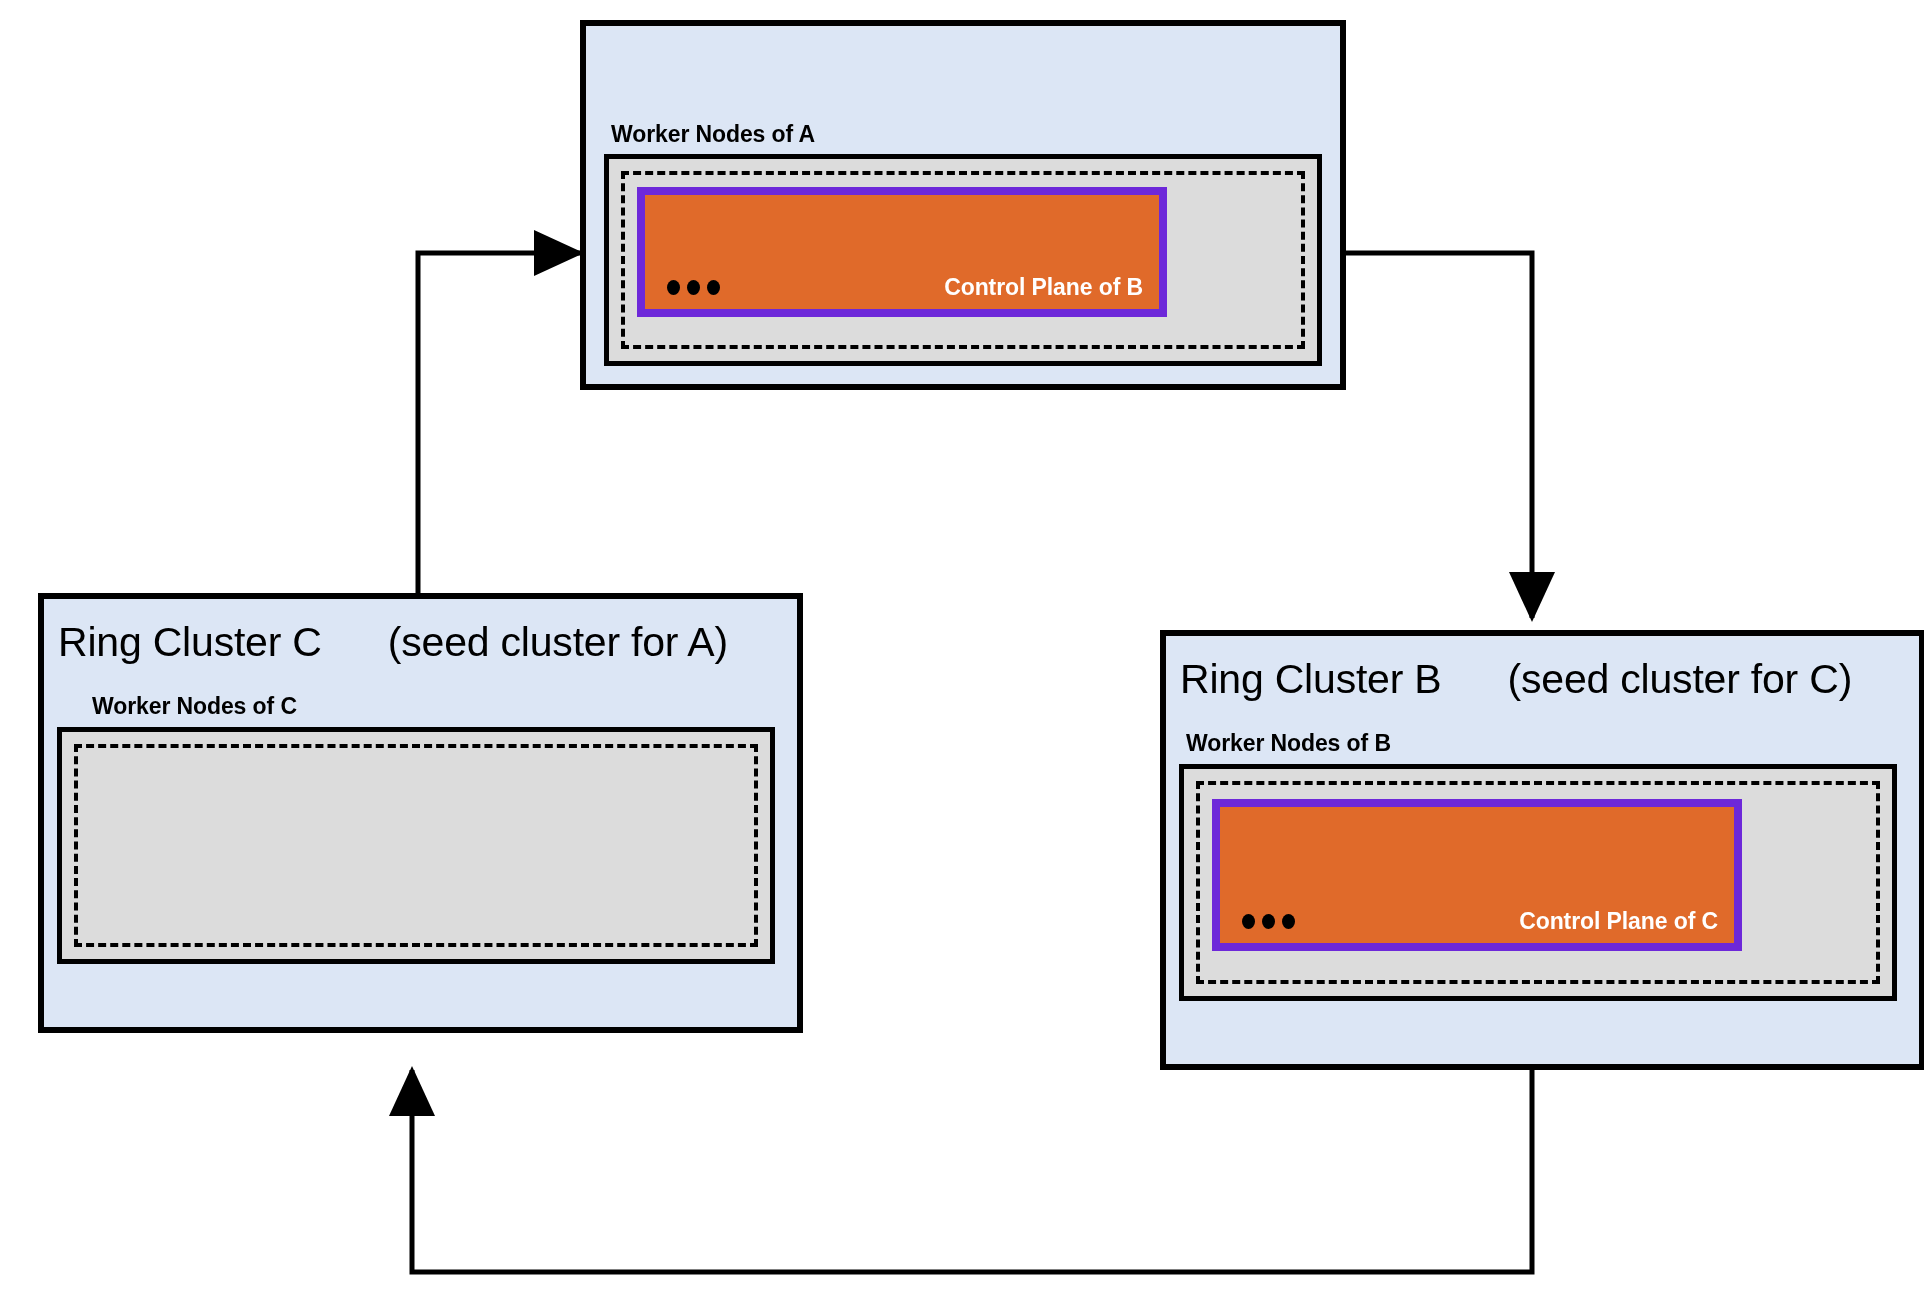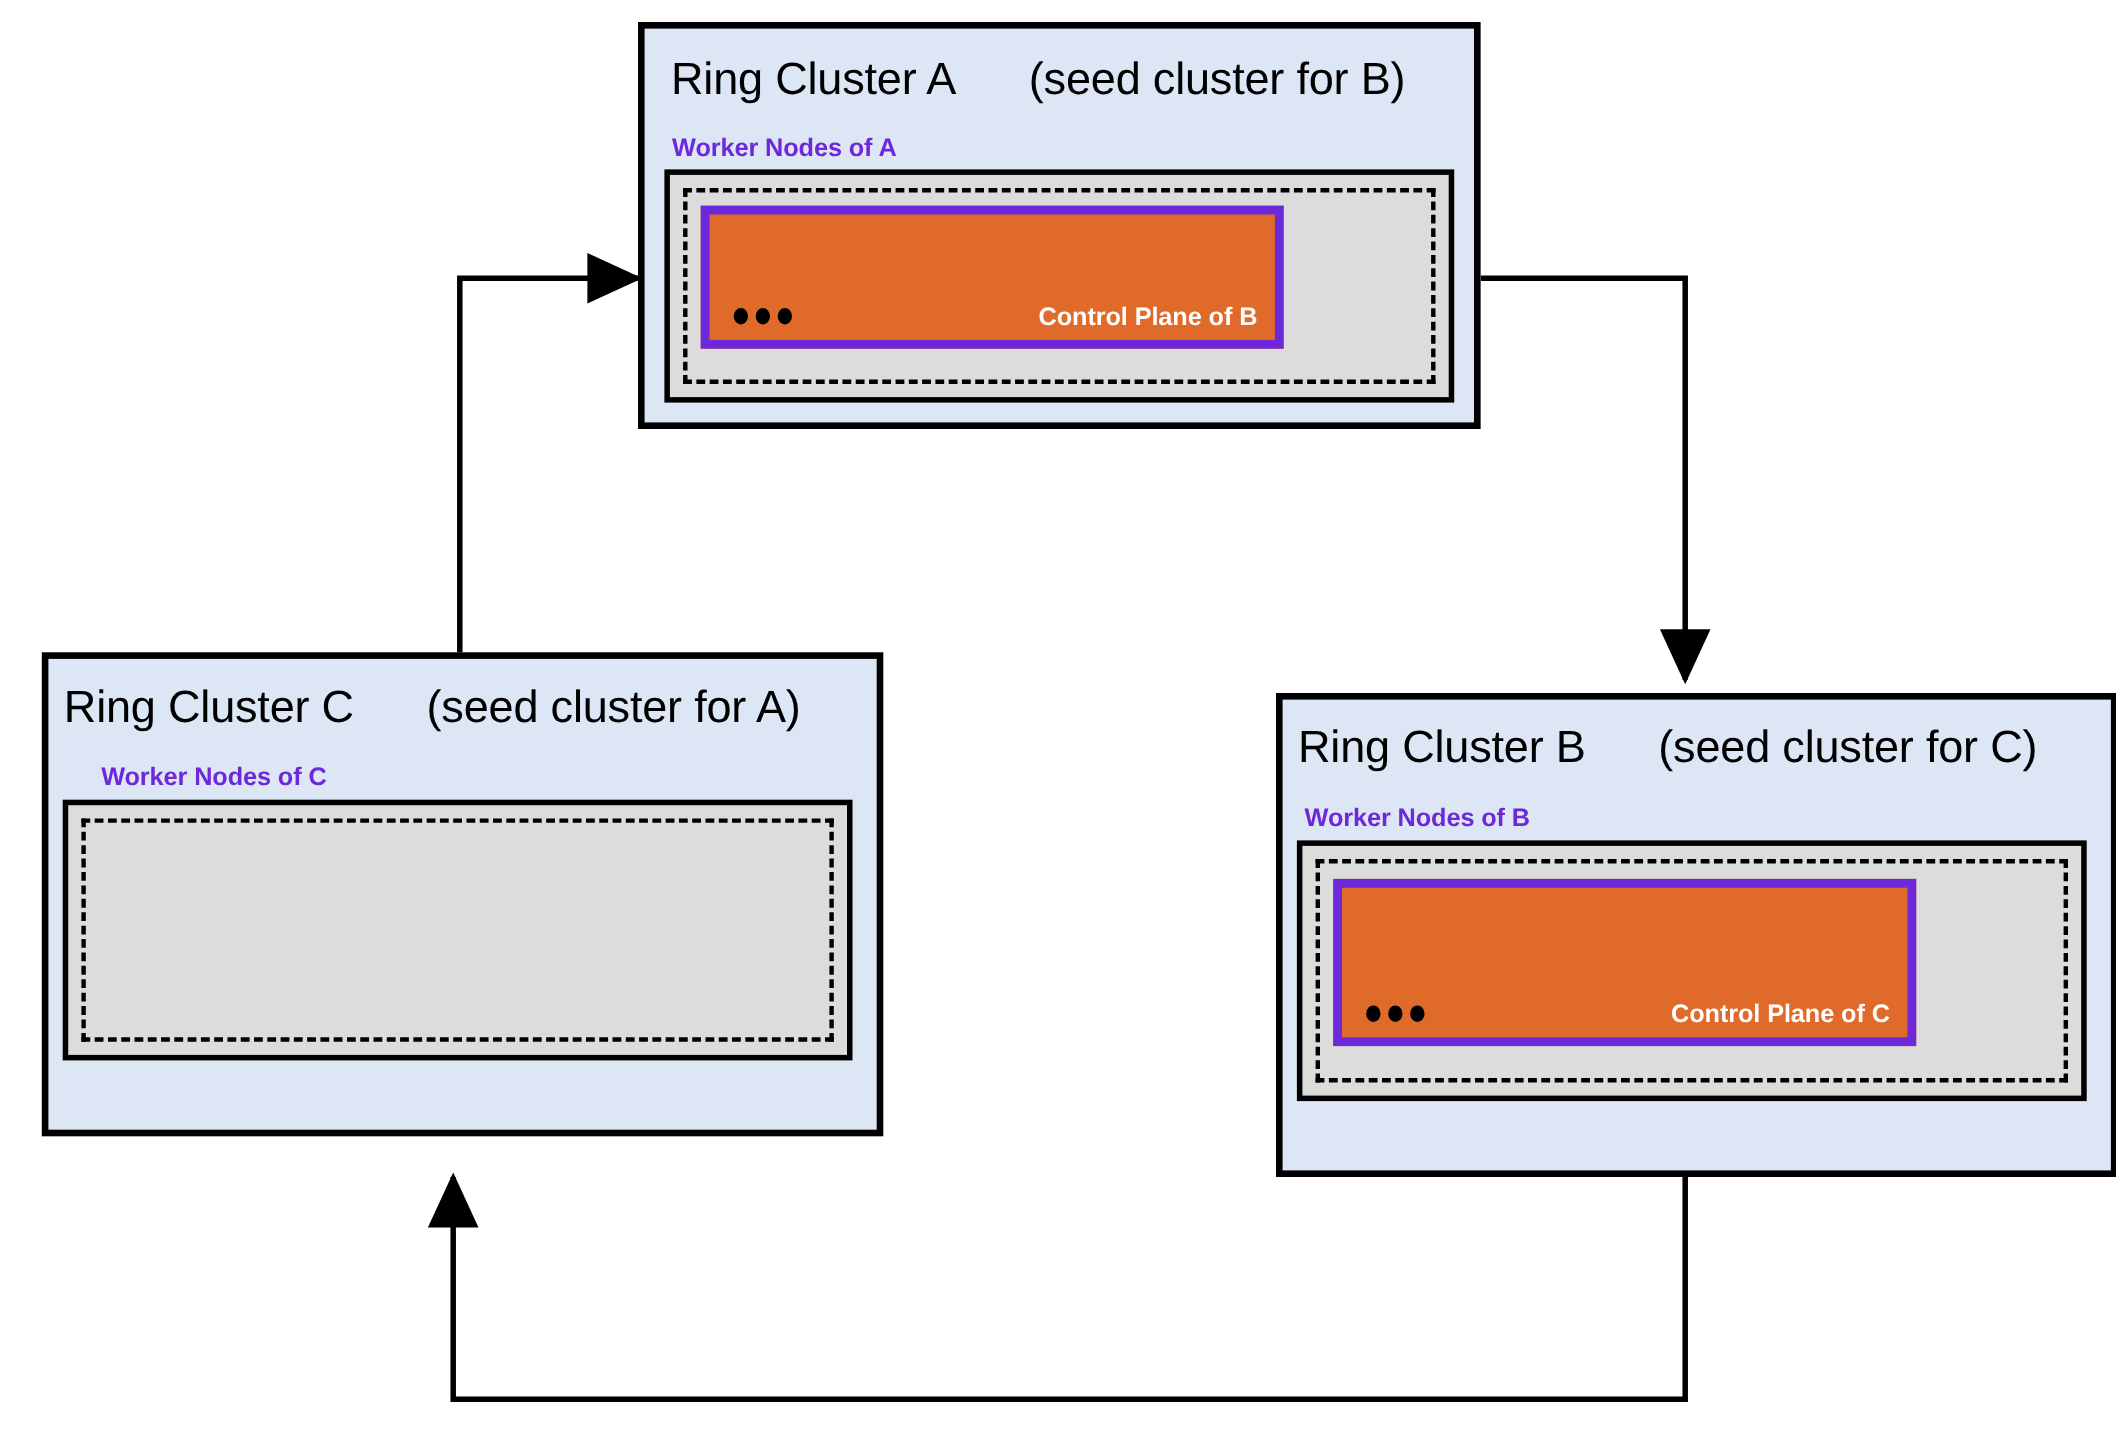--- a/index.html
+++ b/index.html
@@ -38,21 +38,21 @@
     font-size: 41px;
     font-weight: 400;
     letter-spacing: -0.2px;
   }
   .cluster-title .ct-main { }
   .cluster-title .ct-seed { padding-left: 66px; }
 
   .worker-label {
     position: absolute;
     white-space: nowrap;
-    color: #6d28d9;
+    color: #000000;
     font-size: 23px;
     font-weight: bold;
     letter-spacing: -0.1px;
   }
 
   
   .worker-box {
     position: absolute;
     background: #dcdcdc;
     border: 5px solid #000000;
@@ -112,23 +112,20 @@
 
     <path d="M 418,636 L 418,253 L 580,253" fill="none" stroke="#000000" stroke-width="5" marker-end="url(#ah)"></path>
 
     <path d="M 1346,253 L 1532,253 L 1532,618" fill="none" stroke="#000000" stroke-width="5" marker-end="url(#ah)"></path>
 
     <path d="M 1532,1055 L 1532,1272 L 412,1272 L 412,1070" fill="none" stroke="#000000" stroke-width="5" marker-end="url(#ah)"></path>
   </svg>
 
   <div class="cluster" style="left:580px; top:20px; width:766px; height:370px;">
 
-    <div class="cluster-title" style="left:24px; top:22px;">
-      <span class="ct-main">Ring Cluster A</span><span class="ct-seed">(seed cluster for B)</span>
-    </div>
 
     <div class="worker-label" style="left:25px; top:95px;">Worker Nodes of A</div>
 
     <div class="worker-box" style="left:18px; top:128px; width:718px; height:212px;">
 
       <div class="dashed-box" style="left:12px; top:12px; right:12px; bottom:12px;"></div>
 
       <div class="control-plane" style="left:28px; top:28px; width:530px; height:130px;">
         <div class="cp-dots">
           <i></i>

